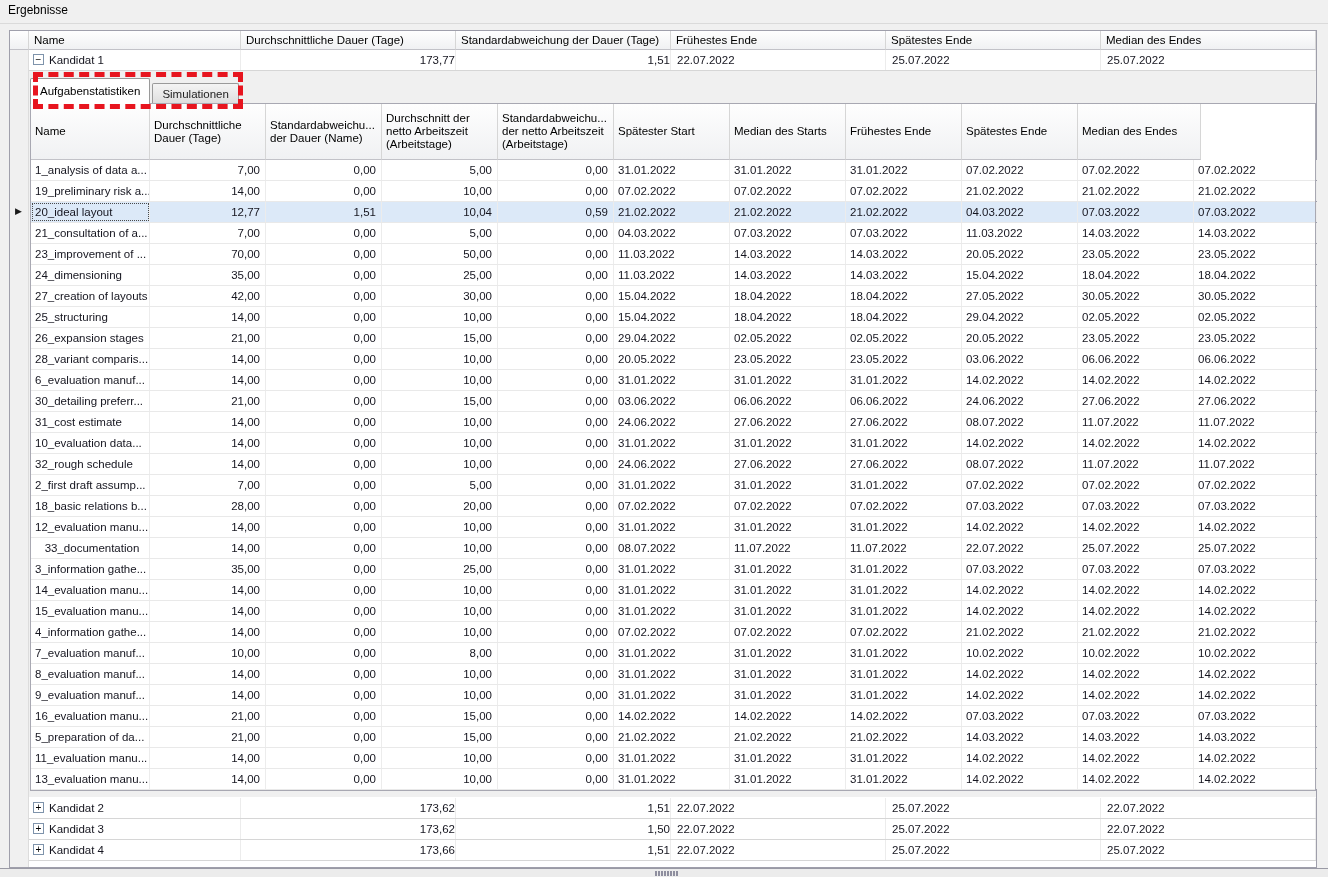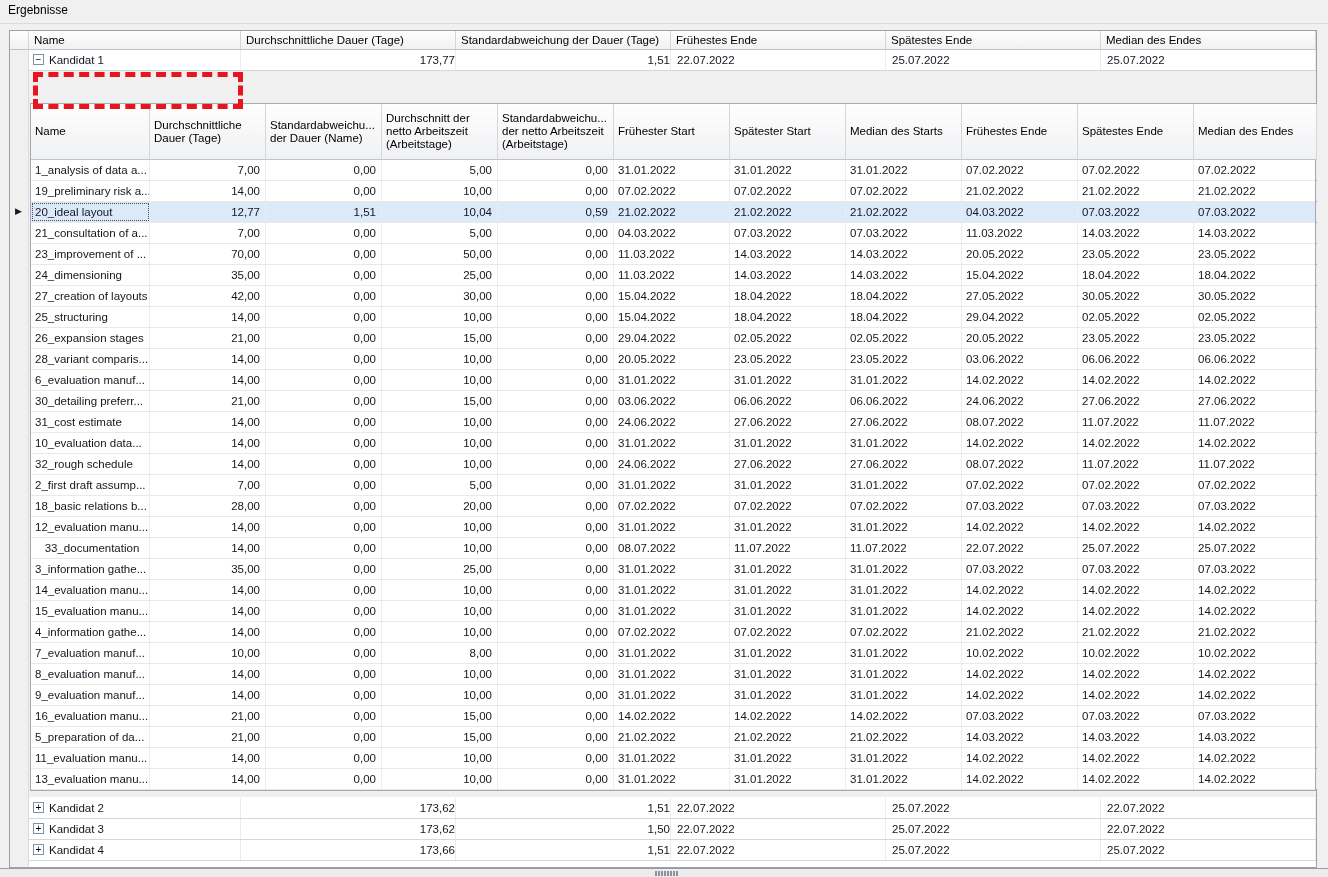--- a/index.html
+++ b/index.html
@@ -92,30 +92,33 @@
         <div class="mcell" style="left: 0px; width: 212px;"><span class="expander">+</span><span>Kandidat 4</span></div>
         <div class="mcell num" style="left: 212px; width: 215px;">173,66</div>
         <div class="mcell num" style="left: 427px; width: 215px;">1,51</div>
         <div class="mcell date" style="left: 642px; width: 215px;">22.07.2022</div>
         <div class="mcell date" style="left: 857px; width: 215px;">25.07.2022</div>
         <div class="mcell date" style="left: 1072px; width: 215px;">25.07.2022</div>
       </div>
     </div>
 
   <div id="detail-pane" class="abs"></div>
+  <div id="tabs" class="abs">
+    <div class="tab active">Aufgabenstatistiken</div>
+    <div class="tab inactive">Simulationen</div>
+  </div>
   <div id="annotation" class="abs"></div>
 
   <div id="detail-grid" class="abs">
     <div id="detail-header">
         <div class="dhcell" style="width: 119px; flex: 0 0 119px;">Name</div>
         <div class="dhcell" style="width: 116px; flex: 0 0 116px;">Durchschnittliche Dauer (Tage)</div>
         <div class="dhcell" style="width: 116px; flex: 0 0 116px;">Standardabweichu... der Dauer (Name)</div>
         <div class="dhcell" style="width: 116px; flex: 0 0 116px;">Durchschnitt der netto Arbeitszeit (Arbeitstage)</div>
         <div class="dhcell" style="width: 116px; flex: 0 0 116px;">Standardabweichu... der netto Arbeitszeit (Arbeitstage)</div>
-        <div class="dhcell" style="width: 116px; flex: 0 0 116px;">Frühester Start</div>
         <div class="dhcell" style="width: 116px; flex: 0 0 116px;">Spätester Start</div>
         <div class="dhcell" style="width: 116px; flex: 0 0 116px;">Median des Starts</div>
         <div class="dhcell" style="width: 116px; flex: 0 0 116px;">Frühestes Ende</div>
         <div class="dhcell" style="width: 116px; flex: 0 0 116px;">Spätestes Ende</div>
         <div class="dhcell" style="width: 123px; flex: 0 0 123px;">Median des Endes</div>
       </div>
     <div id="detail-body">
         <div class="drow">
           <div class="dcell txt" style="width: 119px; flex: 0 0 119px;">1_analysis of data a...</div>
           <div class="dcell num" style="width: 116px; flex: 0 0 116px;">7,00</div>

